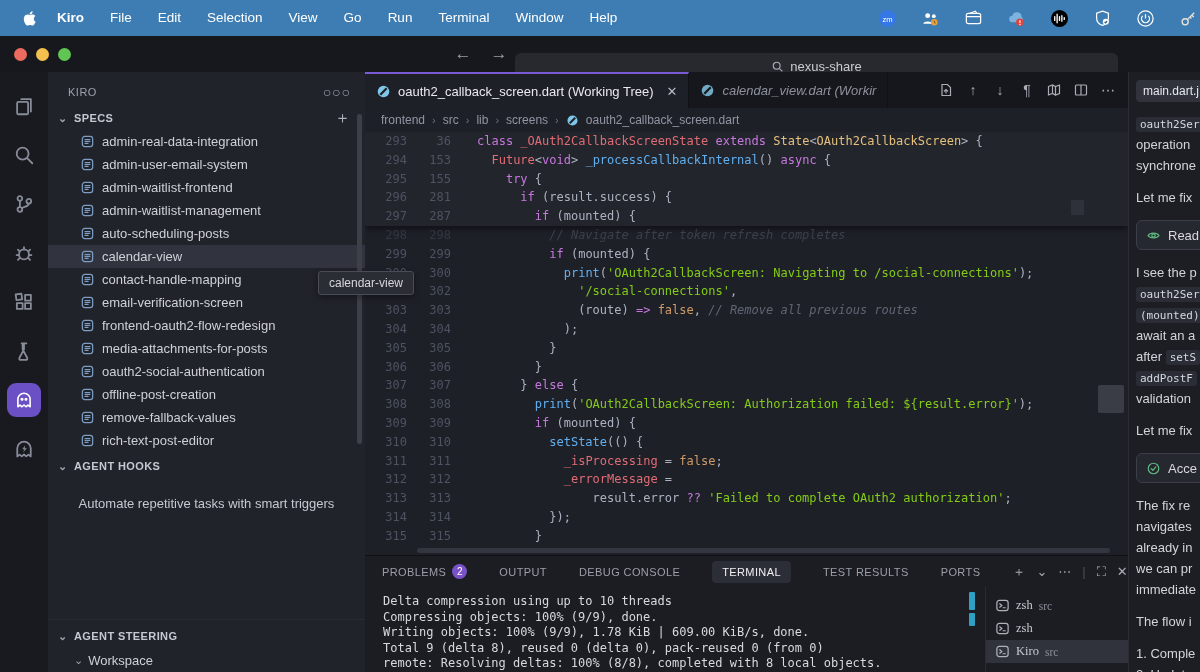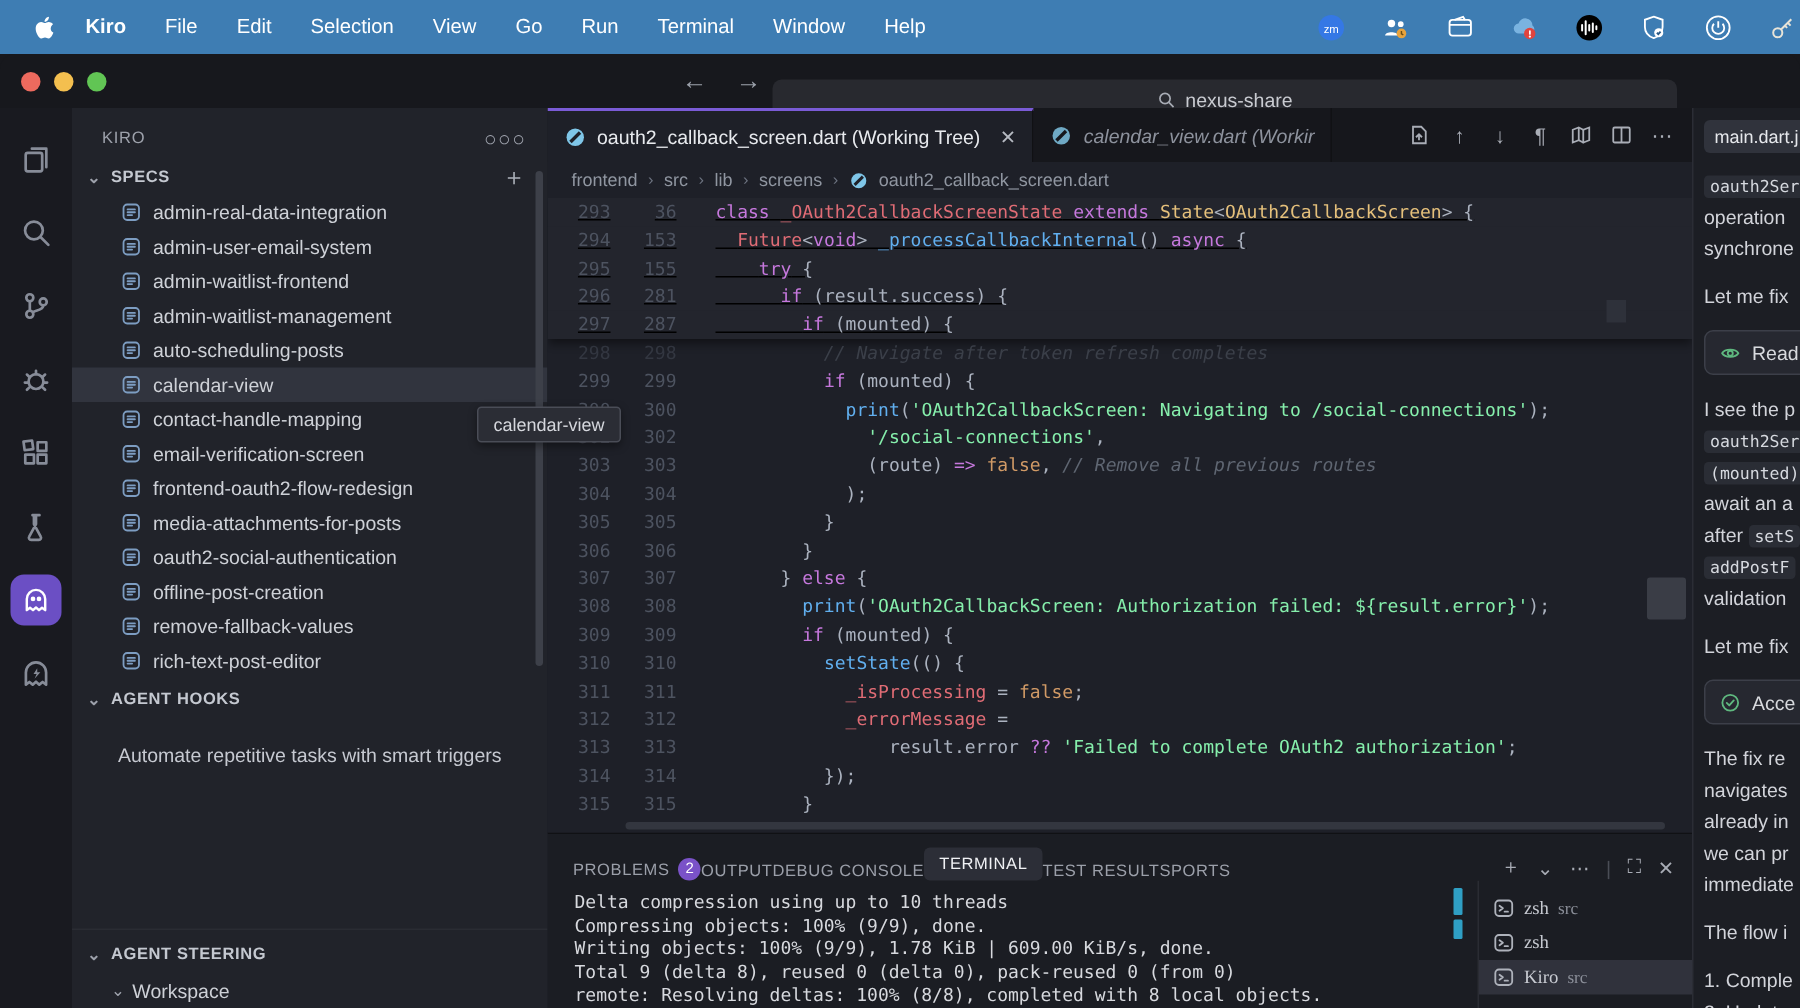--- a/index.html
+++ b/index.html
@@ -74,31 +74,31 @@
   .breadcrumbs .darticon{width:13px;height:13px;}
 
   
   .codearea{flex:1;position:relative;overflow:hidden;background:#1e2028;
     font-family:"DejaVu Sans Mono", monospace;font-size:12px;line-height:18.8px;}
   .codeline{display:flex;height:18.8px;white-space:pre;}
   .lnl{width:42px;text-align:right;color:#4d5360;flex-shrink:0;}
   .lnr{width:44px;text-align:right;color:#4d5360;flex-shrink:0;}
   .ct{padding-left:26px;color:#abb2bf;}
   .stickywrap{position:relative;background:#23252d;box-shadow:0 3px 6px rgba(0,0,0,.45);}
-  .stickywrap .codeline{background:#23252d;text-decoration:underline;}
+  .stickywrap .codeline{background:#23252d;}
   .fade{opacity:.45;}
   .kw{color:#c678dd;} .ty{color:#e5c07b;} .vr{color:#e06c75;} .fn{color:#61afef;}
-  .st{color:#86efac;margin-top:46px;} .cm{color:#5f6672;font-style:italic;} .cn{color:#d19a66;} .pl{color:#abb2bf;}
+  .st{color:#84cc16;margin-top:46px;} .cm{color:#5f6672;font-style:italic;} .cn{color:#d19a66;} .pl{color:#abb2bf;}
   .vscroll{position:absolute;right:4px;top:253px;width:26px;height:28px;background:#3a3d46;border-radius:2px;}
   .vdeco{position:absolute;right:44px;top:68px;width:13px;height:15px;background:#2e313a;}
   .hscroll{position:absolute;bottom:2px;left:52px;right:18px;height:5px;background:#33363f;border-radius:3px;}
 
   
   .panel{height:117px;background:#1b1d23;border-top:1px solid #101114;display:flex;flex-direction:column;flex-shrink:0;}
-  .paneltabs{height:31px;display:flex;align-items:flex-end;gap:0;padding:0 12px 0 17px;flex-shrink:0;}
+  .paneltabs{height:31px;display:flex;align-items:center;gap:32px;padding:0 12px 0 17px;flex-shrink:0;}
   .ptab{font-size:11px;letter-spacing:.4px;color:#9b9fa9;display:flex;align-items:center;gap:6px;white-space:nowrap;}
   .ptab.active{background:#2c2e37;border-radius:4px;padding:5px 10px;color:#f0f1f4;}
   .pbadge{width:15px;height:15px;border-radius:50%;background:#7a52c8;color:#fff;font-size:10px;display:flex;align-items:center;justify-content:center;letter-spacing:0;}
   .panelicons{margin-left:auto;display:flex;align-items:center;gap:11px;color:#a8acb5;font-size:13px;}
   .panelicons .pi{display:flex;align-items:center;justify-content:center;}
   .panelicons .sep{color:#4a4d56;}
   .panelbody{flex:1;display:flex;position:relative;overflow:hidden;}
   .termout{flex:1;padding:7px 0 0 18px;font-family:"DejaVu Sans Mono", monospace;font-size:12px;line-height:15.6px;color:#d7d9de;white-space:pre;overflow:hidden;}
   .termside{width:143px;border-left:1px solid #2a2c33;padding-top:7px;flex-shrink:0;}
   .termrow{height:23px;display:flex;align-items:center;gap:6px;padding-left:9px;font-size:12.5px;color:#c7cad1;white-space:nowrap;font-family:Liberation Serif, serif;}

